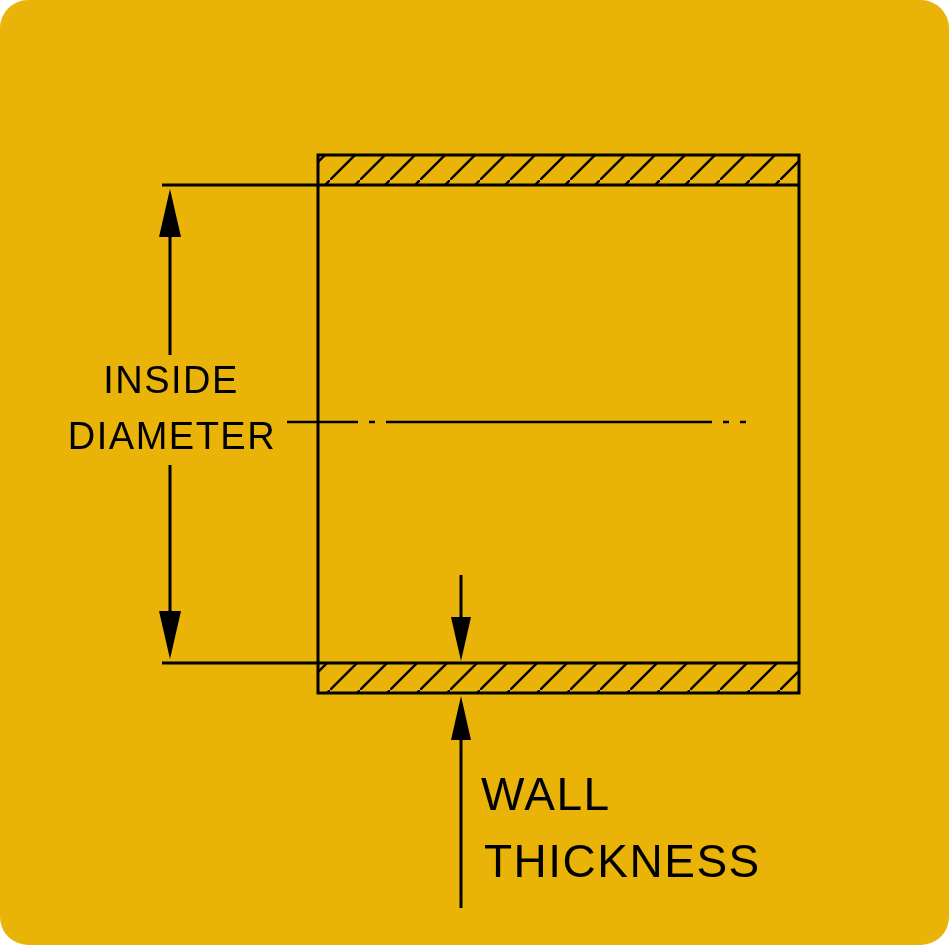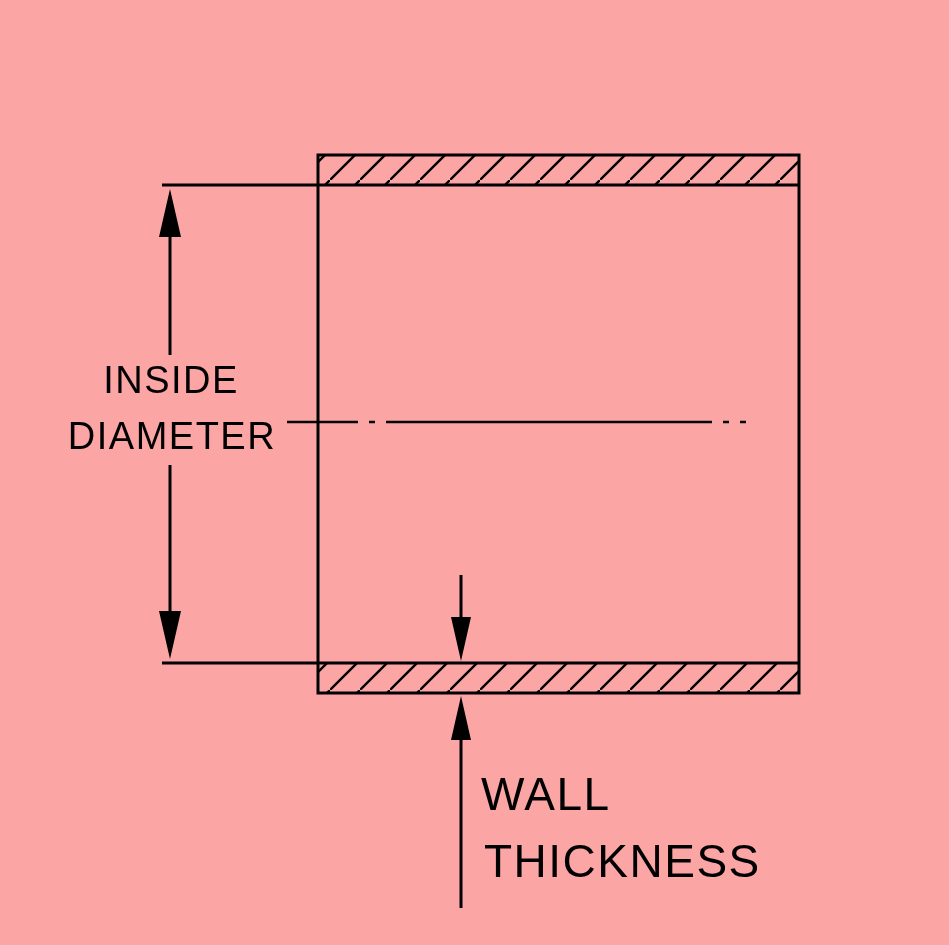--- a/index.html
+++ b/index.html
@@ -8,21 +8,22 @@
     background: #ffffff;
     width: 949px;
     height: 945px;
     overflow: hidden;
     font-family: "Liberation Sans", sans-serif;
   }
   .canvas {
     position: relative;
     width: 949px;
     height: 945px;
-    background: #fca5a5;
+    background: #eab308;
+    border-radius: 28px;
   }
   svg text {
     font-family: "Liberation Sans", "DejaVu Sans", sans-serif;
     fill: #000000;
   }
   .dim-label-small {
     font-size: 38px;
     letter-spacing: 1.5px;
   }
   .dim-label-large {

